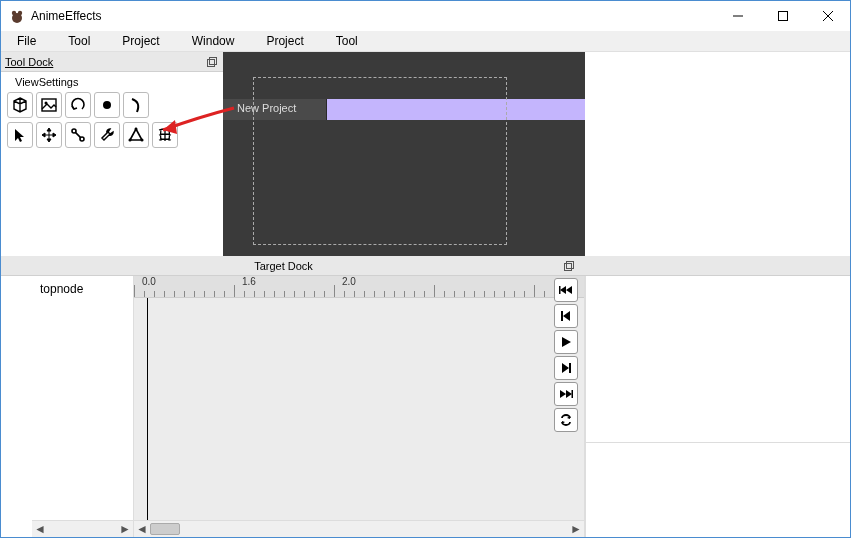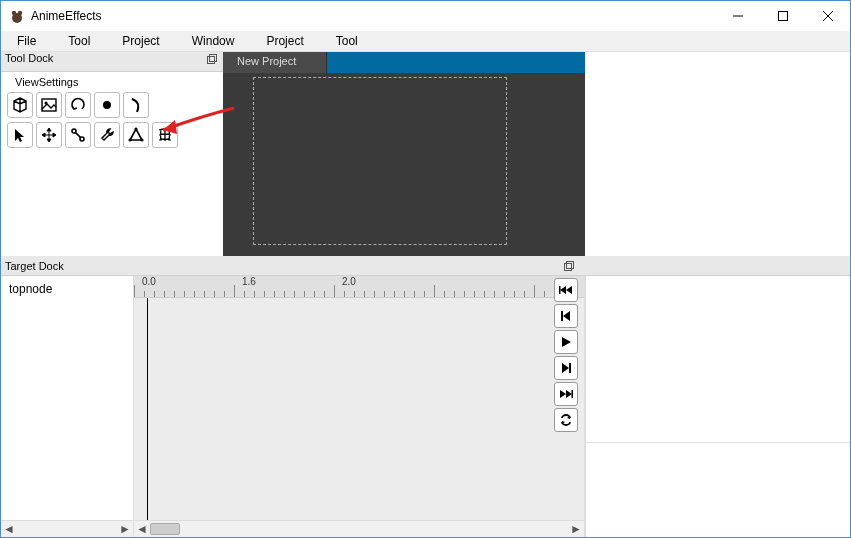--- a/index.html
+++ b/index.html
@@ -8,37 +8,37 @@
 .titlebar { height: 30px; display: flex; align-items: center; background: #fff; padding-left: 8px; }
 .titlebar .app-icon { width: 16px; height: 16px; margin-right: 6px; }
 .titlebar .title { flex: 1; font-size: 12px; color: #000; }
 .win-btns { display: flex; height: 100%; }
 .win-btn { width: 45px; display: flex; align-items: center; justify-content: center; color: #000; }
 .menubar { height: 21px; background: #f0f0f0; display: flex; align-items: center; padding: 0 4px; gap: 8px; border-bottom: 1px solid #e0e0e0; }
 .menu-item { padding: 2px 12px; color: #000; }
 .content { flex: 1; display: flex; flex-direction: column; min-height: 0; }
 .upper { height: 204px; display: flex; }
 .tool-dock { width: 222px; background: #fff; display: flex; flex-direction: column; }
-.dock-header { height: 20px; background: #e8e8e8; display: flex; align-items: flex-start; padding: 0 4px; border-bottom: 1px solid #d0d0d0; }
+.dock-header { height: 20px; background: #e8e8e8; display: flex; align-items: center; padding: 0 4px; border-bottom: 1px solid #d0d0d0; text-decoration: underline; }
 .dock-title { flex: 1; font-size: 11px; }
 .dock-float { width: 14px; height: 14px; display: flex; align-items: center; justify-content: center; }
 .section-label { font-size: 11px; padding: 4px 6px 2px 14px; color: #000; }
 .tool-row { display: flex; gap: 3px; padding: 2px 6px; }
 .tool-btn { width: 26px; height: 26px; background: #fff; border: 1px solid #bbb; border-radius: 3px; display: flex; align-items: center; justify-content: center; cursor: pointer; }
 .canvas-area { flex: 1; background: #3a3a3a; position: relative; }
-.tab-strip { height: 21px; display: flex; background: #0369a1; }
+.tab-strip { height: 21px; display: flex; background: #c4b5fd; margin-top: 47px; }
 .tab { padding: 3px 30px 3px 14px; background: #4a4a4a; color: #ddd; font-size: 11px; border-right: 1px solid #2a2a2a; }
 .canvas-inner { position: absolute; top: 21px; left: 0; right: 0; bottom: 0; }
 .dashed-rect { position: absolute; left: 30px; top: 4px; width: 254px; height: 168px; border: 1px dashed #aaa; }
 .right-col { width: 265px; display: flex; flex-direction: column; background: #f0f0f0; }
 .property-body { flex: 1; background: #fff; margin: 0; }
 .lower { flex: 1; display: flex; flex-direction: column; min-height: 0; }
-.target-header { height: 20px; background: #e8e8e8; display: flex; align-items: center; padding: 0 4px; border-bottom: 1px solid #d0d0d0; }
+.target-header { height: 20px; background: #e8e8e8; display: flex; align-items: center; padding: 0 4px; border-bottom: 1px solid #d0d0d0; text-align: center; }
 .target-body { flex: 1; display: flex; min-height: 0; }
-.tree-col { width: 133px; background: #fff; border-right: 1px solid #ddd; display: flex; flex-direction: column; }
+.tree-col { width: 133px; background: #fff; border-right: 1px solid #ddd; display: flex; flex-direction: column; padding-left: 31px; }
 .tree-content { flex: 1; padding: 6px 8px; }
 .hscroll { height: 17px; background: #f0f0f0; border-top: 1px solid #ddd; display: flex; align-items: center; }
 .hscroll .arrow { width: 16px; text-align: center; color: #555; }
 .thumb { width: 30px; height: 12px; background: #cdcdcd; border: 1px solid #aaa; border-radius: 2px; }
 .timeline-col { flex: 1; display: flex; flex-direction: column; background: #ececec; position: relative; border-right: 1px solid #ddd; }
 .ruler { height: 22px; background: #e0e0e0; position: relative; border-bottom: 1px solid #ccc; overflow: hidden; }
 .ruler-ticks { position: absolute; bottom: 0; left: 0; right: 0; height: 12px; display: flex; }
 .ruler-ticks span { border-left: 1px solid #888; height: 6px; margin-top: 6px; flex: 0 0 10px; }
 .ruler-ticks span.major { height: 12px; margin-top: 0; }
 .ruler-label { position: absolute; top: 0; font-size: 10px; color: #333; }

